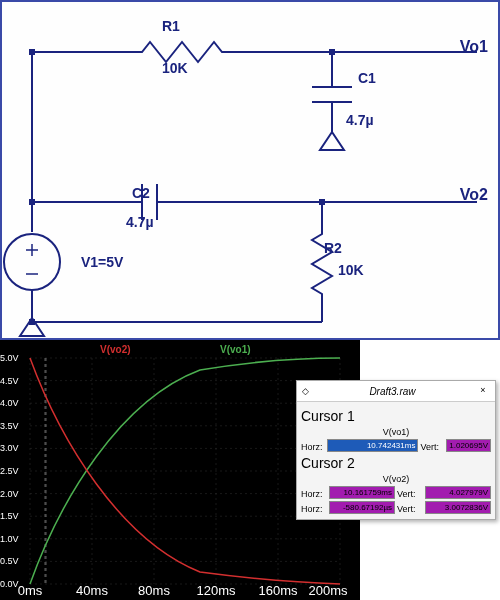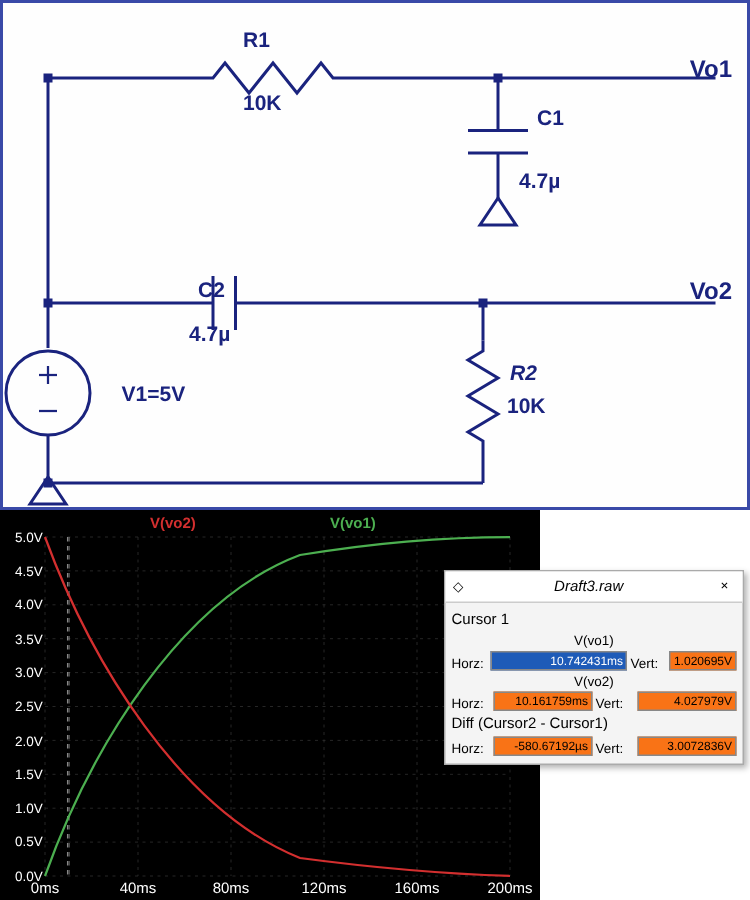--- a/index.html
+++ b/index.html
@@ -3,33 +3,33 @@
 <meta charset="utf-8">
 <style>
   * { box-sizing: border-box; margin: 0; padding: 0; }
   body { width: 500px; height: 600px; font-family: Arial, sans-serif; background: #fff; }
   .schematic { position: relative; width: 500px; height: 340px; background: #fefefe; border: 2px solid #3a4aa8; }
   .schematic svg { position: absolute; top: 0; left: 0; }
   .sch-label { position: absolute; font-size: 14px; font-weight: bold; color: #1a237e; }
   .plot-area { width: 500px; height: 260px; position: relative; background: #fff; }
   .plot { position: absolute; left: 0; top: 0; width: 360px; height: 260px; background: #000; }
   .plot svg { position: absolute; top: 0; left: 0; }
-  .y-tick { position: absolute; left: 10px; color: #fff; font-size: 9px; transform: translateY(-50%); }
-  .x-tick { position: absolute; bottom: 2px; color: #fff; font-size: 10px; transform: translateX(-50%); }
+  .y-tick { position: absolute; left: 0; color: #fff; font-size: 9px; transform: translateY(-50%); }
+  .x-tick { position: absolute; bottom: 2px; color: #fff; font-size: 13px; transform: translateX(-50%); }
   .trace-label { position: absolute; top: 4px; font-size: 10px; font-weight: bold; }
   .cursor-dlg { position: absolute; right: 4px; top: 40px; width: 200px; background: #f4f4f4; border: 1px solid #aaa; font-size: 9px; box-shadow: 2px 2px 4px rgba(0,0,0,0.3); }
   .dlg-title { display: flex; justify-content: space-between; align-items: center; padding: 3px 5px; background: #fff; border-bottom: 1px solid #ccc; }
   .dlg-title-text { font-size: 10px; font-style: italic; }
   .dlg-close { width: 14px; height: 14px; text-align: center; line-height: 12px; cursor: pointer; }
   .dlg-body { padding: 4px; }
-  .dlg-sect { font-size: 10px; padding: 2px 0; }
+  .dlg-sect { font-size: 14px; padding: 2px 0; }
   .dlg-trace { text-align: center; font-size: 9px; padding: 1px 0; }
   .dlg-row { display: flex; gap: 2px; align-items: flex-end; padding: 1px 0; }
   .dlg-lbl { width: 26px; font-size: 9px; }
-  .dlg-val { flex: 1; border: 1px solid #888; background: #f97316; padding: 1px 2px; font-size: 8px; text-align: right; }
+  .dlg-val { flex: 1; border: 1px solid #888; background: #a21caf; padding: 1px 2px; font-size: 8px; text-align: right; }
   .dlg-val.sel { background: #1e5bb8; color: #fff; padding-left: 39px; }
 </style>
 </head>
 <body>
 
 <div class="schematic">
   <svg width="496" height="336" viewBox="0 0 496 336">
     <g stroke="#1a237e" stroke-width="2" fill="none">
 
       <line x1="30" y1="50" x2="130" y2="50"></line>
@@ -79,21 +79,21 @@
       <rect x="317" y="197" width="6" height="6"></rect>
       <rect x="27" y="317" width="6" height="6"></rect>
     </g>
   </svg>
   <div class="sch-label" style="left:160px; top:16px;">R1</div>
   <div class="sch-label" style="left:160px; top:58px;">10K</div>
   <div class="sch-label" style="left:356px; top:68px;">C1</div>
   <div class="sch-label" style="left:344px; top:110px;">4.7µ</div>
   <div class="sch-label" style="left:130px; top:170px;margin-top:13px;">C2</div>
   <div class="sch-label" style="left:124px; top:212px;">4.7µ</div>
-  <div class="sch-label" style="left:338px; top:238px;font-style:italic;">R2</div>
+  <div class="sch-label" style="left:322px; top:238px;">R2</div>
   <div class="sch-label" style="left:336px; top:260px;">10K</div>
   <div class="sch-label" style="left:66px; top:252px;margin-left:13px;">V1=5V</div>
   <div class="sch-label" style="right:10px; top:36px; font-size:16px;">Vo1</div>
   <div class="sch-label" style="right:10px; top:184px; font-size:16px;">Vo2</div>
 </div>
 
 <div class="plot-area">
   <div class="plot">
     <svg width="360" height="260" viewBox="0 0 360 260">
 
@@ -137,49 +137,49 @@
     <div class="y-tick" style="top:176.2px">1.5V</div>
     <div class="y-tick" style="top:198.8px">1.0V</div>
     <div class="y-tick" style="top:221.4px">0.5V</div>
     <div class="y-tick" style="top:244px">0.0V</div>
 
     <div class="x-tick" style="left:30px">0ms</div>
     <div class="x-tick" style="left:92px">40ms</div>
     <div class="x-tick" style="left:154px">80ms</div>
     <div class="x-tick" style="left:216px">120ms</div>
     <div class="x-tick" style="left:278px">160ms</div>
-    <div class="x-tick" style="left:340px">200ms</div>
+    <div class="x-tick" style="left:328px">200ms</div>
 
     <div class="trace-label" style="left:100px; color:#d32f2f;">V(vo2)</div>
     <div class="trace-label" style="left:220px; color:#4caf50;">V(vo1)</div>
   </div>
 
   <div class="cursor-dlg">
     <div class="dlg-title">
       <span style="font-size:9px;">◇</span>
       <span class="dlg-title-text">Draft3.raw</span>
       <span class="dlg-close">×</span>
     </div>
     <div class="dlg-body">
       <div class="dlg-sect">Cursor 1</div>
       <div class="dlg-trace">V(vo1)</div>
       <div class="dlg-row">
         <span class="dlg-lbl">Horz:</span>
         <span class="dlg-val sel">10.742431ms</span>
         <span class="dlg-lbl">Vert:</span>
         <span class="dlg-val">1.020695V</span>
       </div>
+      <div class="dlg-sect">Cursor 2</div>
       <div class="dlg-trace">V(vo2)</div>
       <div class="dlg-row">
         <span class="dlg-lbl">Horz:</span>
         <span class="dlg-val">10.161759ms</span>
         <span class="dlg-lbl">Vert:</span>
         <span class="dlg-val">4.027979V</span>
       </div>
-      <div class="dlg-sect">Diff (Cursor2 - Cursor1)</div>
       <div class="dlg-row">
         <span class="dlg-lbl">Horz:</span>
         <span class="dlg-val">-580.67192µs</span>
         <span class="dlg-lbl">Vert:</span>
         <span class="dlg-val">3.0072836V</span>
       </div>
     </div>
   </div>
 </div>
 

